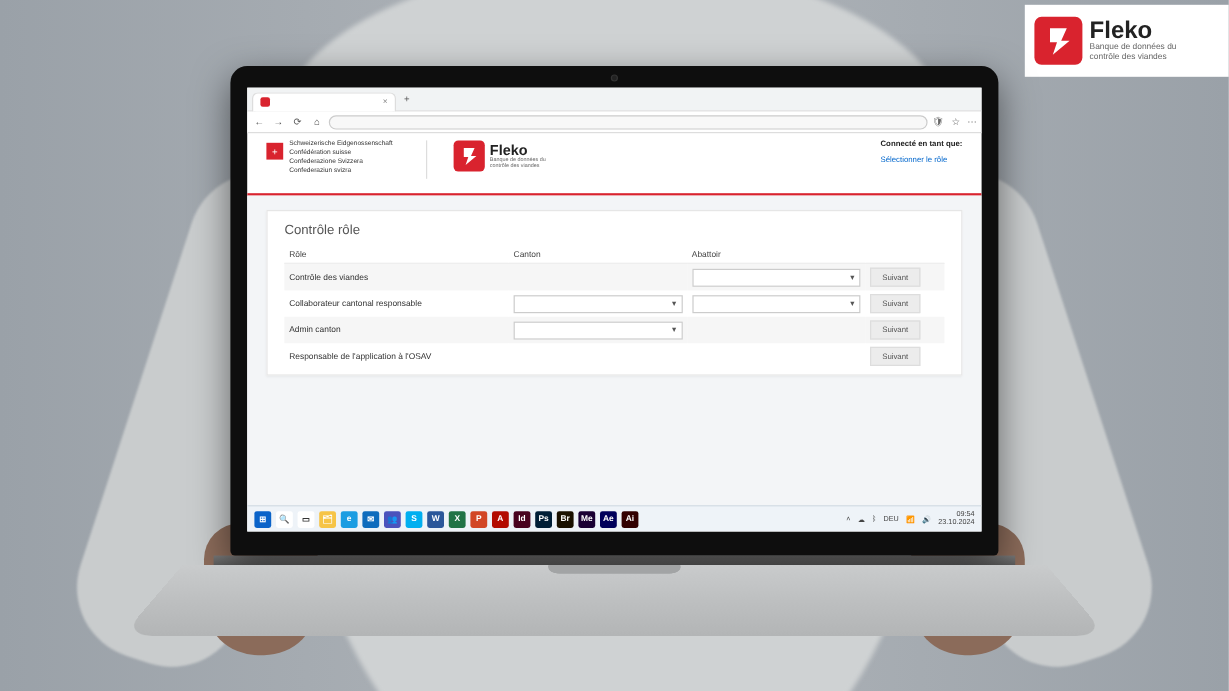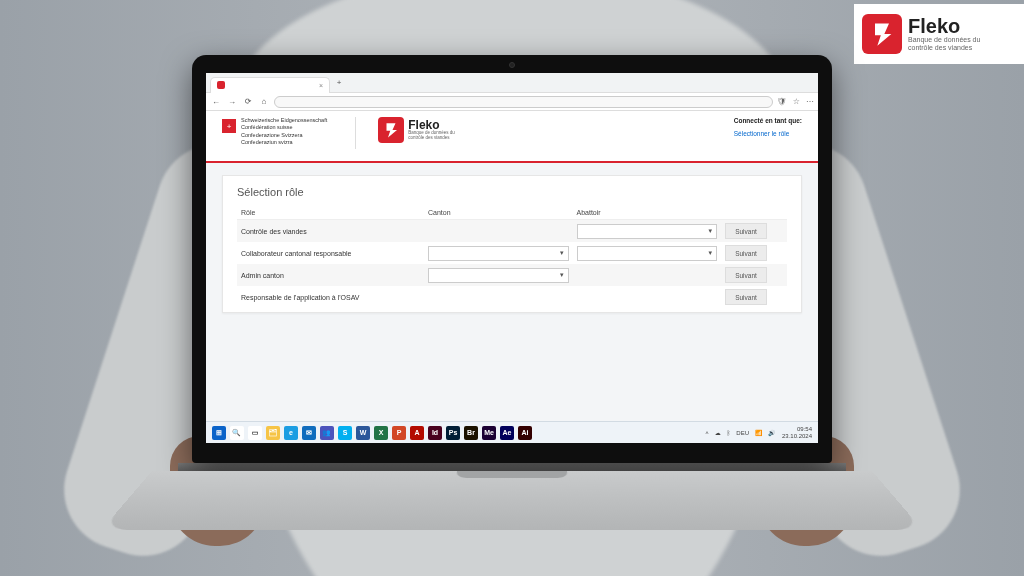--- a/index.html
+++ b/index.html
@@ -367,21 +367,21 @@
           </div>
         </div>
         <div class="auth-box">
           <div class="lab">Connecté en tant que:</div>
           <div class="link">Sélectionner le rôle</div>
         </div>
       </div>
 
       <div class="content-wrap">
         <div class="card">
-          <h2>Sélection rôle</h2>
+          <h2>Contrôle rôle</h2>
           <table>
             <thead>
               <tr>
                 <th class="col-role">Rôle</th>
                 <th class="col-canton">Canton</th>
                 <th class="col-abattoir">Abattoir</th>
                 <th class="col-btn"></th>
               </tr>
             </thead>
             <tbody id="role-rows">

